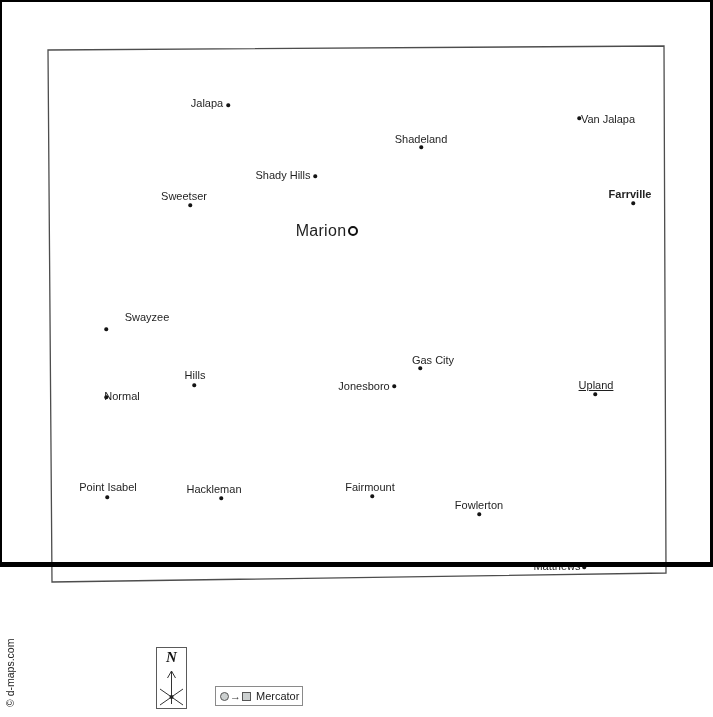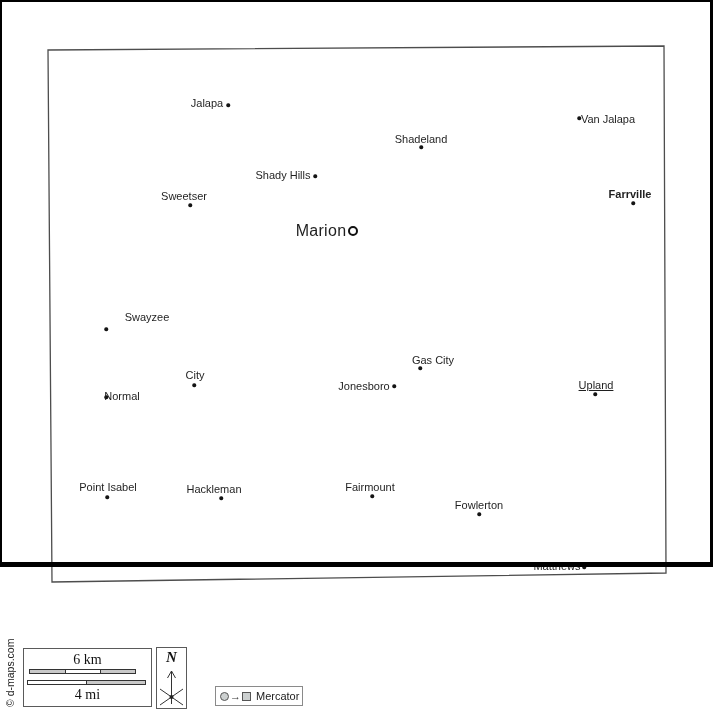--- a/index.html
+++ b/index.html
@@ -133,48 +133,35 @@
       <div class="town-label major" style="left: 321px; top: 230px;">Marion</div>
       <div class="town-dot" style="left: 106px; top: 329px;"></div>
       <div class="town-label" style="left: 108px; top: 317px; margin-left: 39px;">Swayzee</div>
       <div class="town-dot" style="left: 420px; top: 368px;"></div>
       <div class="town-label" style="left: 433px; top: 360px;">Gas City</div>
       <div class="town-dot" style="left: 394px; top: 386px;"></div>
       <div class="town-label" style="left: 364px; top: 386px;">Jonesboro</div>
       <div class="town-dot" style="left: 595px; top: 394px;"></div>
       <div class="town-label" style="left: 596px; top: 385px; text-decoration: underline;">Upland</div>
       <div class="town-dot" style="left: 194px; top: 385px;"></div>
-      <div class="town-label" style="left: 195px; top: 375px;">City</div>
+      <div class="town-label" style="left: 195px; top: 375px;">Hills</div>
       <div class="town-dot" style="left: 106px; top: 397px;"></div>
       <div class="town-label" style="left: 122px; top: 396px;">Normal</div>
       <div class="town-dot" style="left: 107px; top: 497px;"></div>
       <div class="town-label" style="left: 108px; top: 487px;">Point Isabel</div>
       <div class="town-dot" style="left: 221px; top: 498px;"></div>
       <div class="town-label" style="left: 214px; top: 489px;">Hackleman</div>
       <div class="town-dot" style="left: 372px; top: 496px;"></div>
       <div class="town-label" style="left: 370px; top: 487px;">Fairmount</div>
       <div class="town-dot" style="left: 479px; top: 514px;"></div>
       <div class="town-label" style="left: 479px; top: 505px;">Fowlerton</div>
       <div class="town-dot" style="left: 584px; top: 567px;"></div>
       <div class="town-label" style="left: 557px; top: 566px;">Matthews</div>
     </div>
 
-  <div class="scale-box">
-    <div class="scale-text km">6 km</div>
-    <div class="bar bar-km">
-      <div class="seg gray" style="width:36px"></div>
-      <div class="seg white" style="width:35px"></div>
-      <div class="seg gray" style="width:36px"></div>
-    </div>
-    <div class="bar bar-mi">
-      <div class="seg white" style="width:59px"></div>
-      <div class="seg gray" style="width:60px"></div>
-    </div>
-    <div class="scale-text mi">4 mi</div>
-  </div>
 
   <div class="north-box">
     <div class="north-n">N</div>
     <svg class="compass-svg" width="29" height="45">
       <line x1="14.5" y1="6" x2="14.5" y2="39" stroke="#333" stroke-width="1"></line>
       <polyline points="10.5,13 14.5,6 18.5,13" fill="none" stroke="#333" stroke-width="1"></polyline>
       <line x1="3" y1="24" x2="26" y2="40" stroke="#333" stroke-width="1"></line>
       <line x1="26" y1="24" x2="3" y2="40" stroke="#333" stroke-width="1"></line>
       <circle cx="14.5" cy="32" r="2" fill="#222"></circle>
     </svg>

